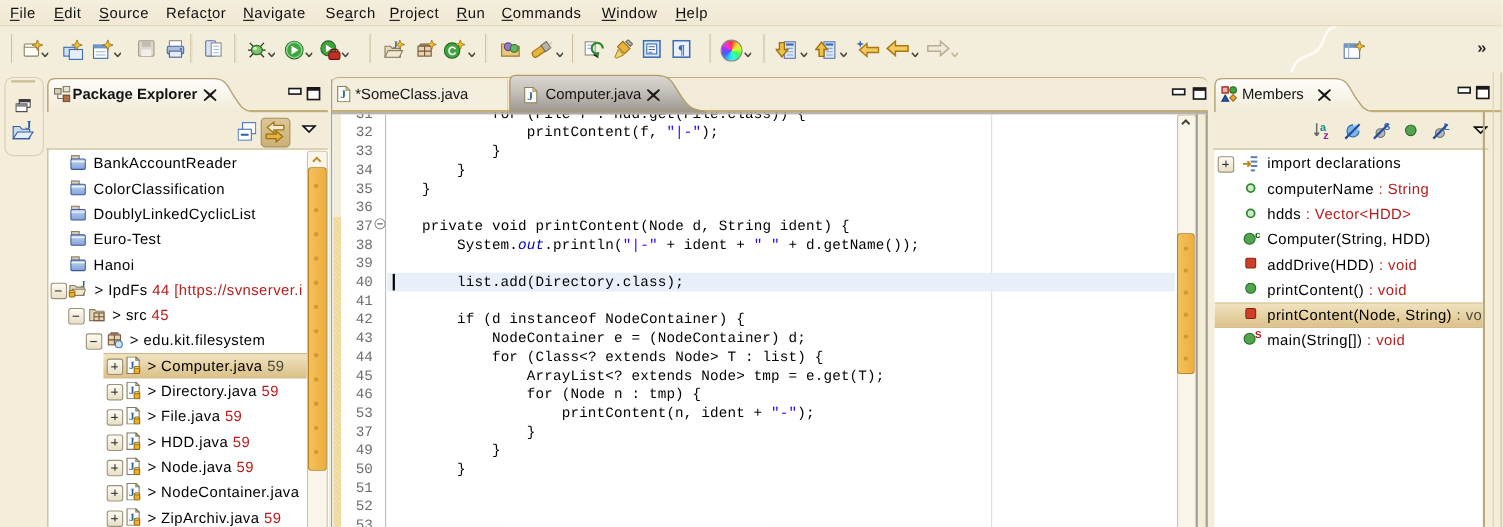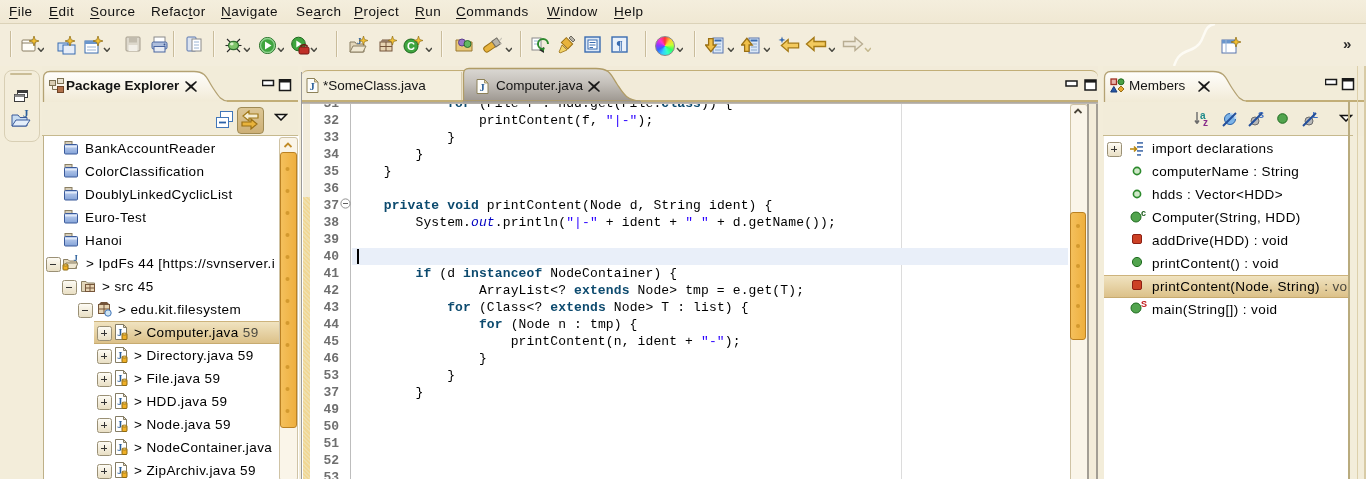--- a/index.html
+++ b/index.html
@@ -14,39 +14,39 @@
 .tsep{position:absolute;top:7px;width:1px;height:26px;background:#c9bc9b;border-right:1px solid #faf6ec;}
 .tbi{position:absolute;top:12px;}
 .dd{position:absolute;top:23px;width:7px;height:5px;}
 .keyline{position:absolute;height:2px;background:#c2ae77;}
 .tabtext{position:absolute;font-size:13.5px;color:#141414;white-space:nowrap;}
 .minmax{position:absolute;}
 .hdrline{position:absolute;height:1px;background:#c6b98e;}
 
 .row{position:absolute;height:23px;font-size:13.5px;letter-spacing:0.4px;color:#000;white-space:nowrap;}
 .row .t{position:absolute;top:4px;}
-.dec{color:#000000;}
+.dec{color:#b91c1c;}
 .sel{position:absolute;background:linear-gradient(#f0e3c0,#dcc189);border-top:1px solid #cdb37c;border-bottom:1px solid #c7ab70;}
 
 .exp{position:absolute;width:13px;height:13px;background:linear-gradient(#fdfbf4,#e9dfc4);
  border:1px solid #9a9075;border-radius:2.5px;}
 .exp i{position:absolute;left:2.5px;top:5.6px;width:6px;height:1.4px;background:#333;}
 .exp.plus b{position:absolute;left:5.8px;top:2.5px;width:1.4px;height:6px;background:#333;}
 
 .sbtrack{position:absolute;background:#faf5e9;border:1px solid #cfc3a5;border-radius:3px;}
 .sbthumb{position:absolute;background:linear-gradient(90deg,#f4c05c,#eeaf3e);border:1px solid #bb8122;border-radius:3px;}
 .chev{position:absolute;width:9px;height:9px;}
 
 #code{left:352px;top:95px;font:13px/17px "Liberation Mono",monospace;letter-spacing:0.13px;color:#000;}
 #code div{height:17px;white-space:pre;}
-.kw{color:#0c4a6e;font-weight:bold;}
+.kw{color:#000000;font-weight:normal;}
 .st{color:#2a00ff;}
 .fld{color:#0000c0;font-style:italic;}
 #lnum{left:308px;top:95px;width:31px;text-align:right;font:13px/17px "Liberation Mono",monospace;color:#6f6f6f;}
-#lnum div{height:17px;font-weight:bold;}
+#lnum div{height:17px;}
 #tree{position:absolute;left:0;top:0;width:1366px;height:479px;clip-path:inset(136px 1087px 0 44px);}
 #mlist{position:absolute;left:0;top:0;width:1366px;height:479px;clip-path:inset(136px 18px 0 1104px);}
 </style></head><body>
 <div id="app">
 
 <div class="abs" id="menubar"></div>
 <div class="mi" style="left:9px"><u>F</u>ile</div>
 <div class="mi" style="left:49px"><u>E</u>dit</div>
 <div class="mi" style="left:90px"><u>S</u>ource</div>
 <div class="mi" style="left:151px">Refac<u>t</u>or</div>
@@ -578,24 +578,26 @@
 <div class="abs" id="code">
 <div>            <span class="kw">for</span> (File f : hdd.get(File.<span class="kw">class</span>)) {</div>
 <div>                printContent(f, <span class="st">"|-"</span>);</div>
 <div>            }</div>
 <div>        }</div>
 <div>    }</div>
 <div></div>
 <div>    <span class="kw">private</span> <span class="kw">void</span> printContent(Node d, String ident) {</div>
 <div>        System.<span class="fld">out</span>.println(<span class="st">"|-"</span> + ident + <span class="st">" "</span> + d.getName());</div>
 <div></div>
+<div>        list.add(Directory.<span class="kw">class</span>);</div>
 <div></div>
 <div>        <span class="kw">if</span> (d <span class="kw">instanceof</span> NodeContainer) {</div>
+<div>            NodeContainer e = (NodeContainer) d;</div>
+<div>            <span class="kw">for</span> (Class&lt;? <span class="kw">extends</span> Node&gt; T : list) {</div>
 <div>                ArrayList&lt;? <span class="kw">extends</span> Node&gt; tmp = e.get(T);</div>
-<div>            <span class="kw">for</span> (Class&lt;? <span class="kw">extends</span> Node&gt; T : list) {</div>
 <div>                <span class="kw">for</span> (Node n : tmp) {</div>
 <div>                    printContent(n, ident + <span class="st">"-"</span>);</div>
 <div>                }</div>
 <div>            }</div>
 <div>        }</div>
 </div>
 
 <div class="sbtrack" style="left:1070px;top:104px;width:16px;height:380px;"></div>
 <svg class="chev" style="left:1073px;top:107px" width="10" height="8">
       <path d="M1.5,6 L5,2.5 L8.5,6" fill="none" stroke="#4a4438" stroke-width="1.8"></path>

